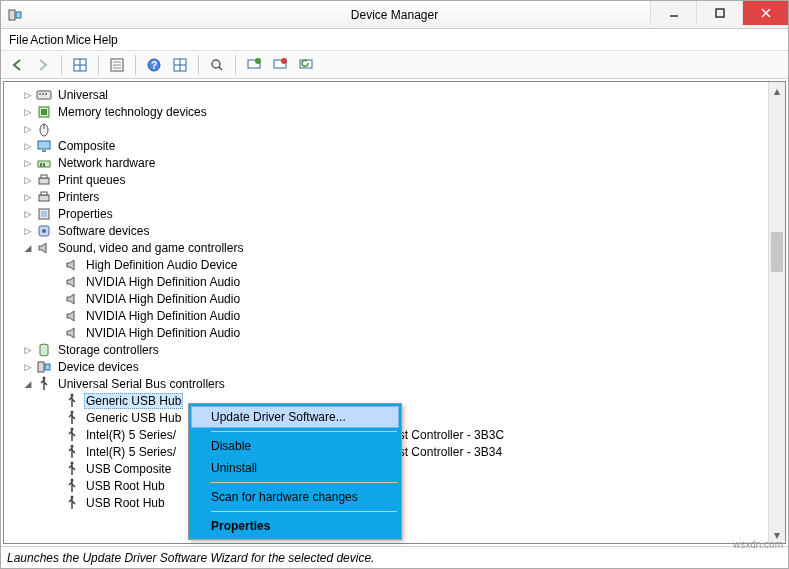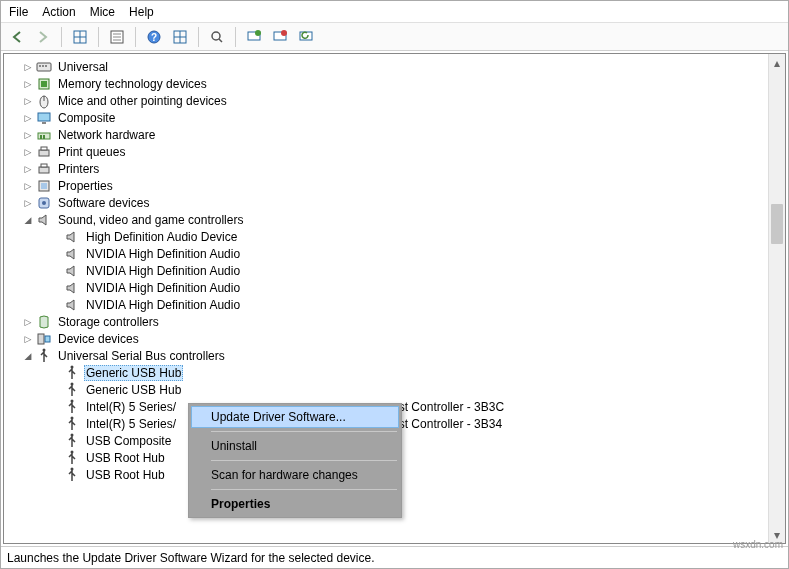--- a/index.html
+++ b/index.html
@@ -18,46 +18,46 @@
     background: linear-gradient(#fff, #f2f2f2);
     border-bottom: 1px solid #ccc;
     display: flex; align-items: center;
     position: relative;
   }
   .titlebar .title-icon { width: 16px; height: 16px; margin-left: 6px; }
   .titlebar .title-text { position: absolute; left: 50%; transform: translateX(-50%); }
   .caption-btns { position: absolute; right: 0; top: 0; display: flex; height: 24px; }
   .caption-btn { width: 46px; display:flex; align-items:center; justify-content:center; border-left:1px solid #ddd; background:#f4f4f4; }
   .caption-btn.close { background: #e04343; color:#fff; }
-  .menubar { height: 22px; display: flex; align-items: center; gap: 14px; padding: 0 8px; border-bottom: 1px solid #e0e0e0; }
+  .menubar { height: 22px; display: flex; align-items: center; gap: 2px; padding: 0 8px; border-bottom: 1px solid #e0e0e0; }
   .menubar span { cursor: default; }
   .toolbar { height: 28px; display:flex; align-items:center; gap:6px; padding: 0 6px; border-bottom: 1px solid #d0d0d0; background:#fafafa;}
   .tb-btn { width:20px; height:20px; display:flex; align-items:center; justify-content:center; }
   .tb-sep { width:1px; height:20px; background:#ccc; margin:0 2px;}
   .content { flex:1 1 auto; position: relative; border:1px solid #888; margin:2px; overflow:hidden; background:#fff;}
   .tree { position:absolute; left:0; right:17px; top:0; bottom:0; overflow:hidden; padding: 4px 0;}
   .scroll { position:absolute; right:0; top:0; bottom:0; width:17px; background:#f0f0f0; border-left:1px solid #ddd;}
   .scroll .up,.scroll .down{height:17px;display:flex;align-items:center;justify-content:center;color:#666;}
   .scroll .down{position:absolute;bottom:0;left:0;right:0;}
   .scroll .thumb{position:absolute;left:2px;right:2px;top:150px;height:40px;background:#c7c7c7;border-radius:1px;}
   .row { height:17px; display:flex; align-items:center; white-space:nowrap; padding-left:6px;}
   .exp { width:12px; color:#666; font-size:9px; text-align:center; margin-right:2px;}
   .icon { width:16px; height:16px; margin-right:4px; display:flex; align-items:center; justify-content:center; }
   .indent0 { padding-left: 18px; }
   .indent1 { padding-left: 46px; }
   .row.selected { }
   .row.selected .label-wrap { background:#cde8ff; border:1px dotted #5aa0d8; padding:0 1px; }
   .label-wrap { padding:0 2px; }
-  .statusbar { height:22px; border-top:1px solid #ccc; display:flex; align-items:center; padding:0 6px; font-size:12px; }
+  .statusbar { height:22px; border-top:1px solid #ccc; display:flex; align-items:center; padding:0 6px; font-size:12px;font-style:italic; }
   .watermark { position:absolute; right:6px; bottom:19px; font-size:10px; color:#999;}
   .ctx {
     position:absolute;
     left:188px; top:403px;
     width:214px;
-    background:#a3a3a3;
+    background:#0ea5e9;
     border:1px solid #9a9a9a;
     box-shadow:2px 2px 4px rgba(0,0,0,0.25);
     padding:2px;
   }
   .ctx .item { height:22px; display:flex; align-items:center; padding-left:20px; }
   .ctx .item.hl { background:#bfdcff; border:1px solid #7ab5e6; padding-left:19px;}
   .ctx .sep { height:1px; background:#c8c8c8; margin:3px 2px 3px 20px;}
   .ctx .bold { font-weight:bold; }
   svg { display:block; }
 </style>
@@ -150,20 +150,46 @@
       </g>
     <g id="i-refresh">
         <rect x="2" y="3" width="12" height="8" fill="#fff" stroke="#2a6aa0"></rect>
         <path d="M10 6 A3 3 0 1 1 9 4" fill="none" stroke="#4a8a3a" stroke-width="1.5"></path>
       </g>
   </defs>
 </svg>
 
 <div class="window">
 
+  <div class="titlebar">
+    <span class="title-icon">
+        <svg width="16" height="16">
+          <use href="#i-pc"></use>
+        </svg>
+      </span>
+    <span class="title-text">Device Manager</span>
+    <div class="caption-btns">
+      <div class="caption-btn">
+          <svg width="10" height="10">
+            <line x1="1" y1="8" x2="9" y2="8" stroke="#333" stroke-width="1.5"></line>
+          </svg>
+        </div>
+      <div class="caption-btn">
+          <svg width="10" height="10">
+            <rect x="1" y="1" width="8" height="8" fill="none" stroke="#333" stroke-width="1.5"></rect>
+          </svg>
+        </div>
+      <div class="caption-btn close">
+          <svg width="10" height="10">
+            <line x1="1" y1="1" x2="9" y2="9" stroke="#fff" stroke-width="1.5"></line>
+            <line x1="9" y1="1" x2="1" y2="9" stroke="#fff" stroke-width="1.5"></line>
+          </svg>
+        </div>
+    </div>
+  </div>
 
   <div class="menubar">
     <span>File</span>
     <span>Action</span>
     <span>Mice</span>
     <span>Help</span>
   </div>
 
   <div class="toolbar">
     <div class="tb-btn">
@@ -243,21 +269,20 @@
           </span>
           <span class="label-wrap">Memory technology devices</span>
         </div>
       <div class="row indent0">
           <span class="exp">▷</span>
           <span class="icon">
             <svg width="16" height="16">
               <use href="#i-mouse"></use>
             </svg>
           </span>
-          <span class="label-wrap">Mice and other pointing devices</span>
         </div>
       <div class="row indent0">
           <span class="exp">▷</span>
           <span class="icon">
             <svg width="16" height="16">
               <use href="#i-monitor"></use>
             </svg>
           </span>
           <span class="label-wrap">Composite</span>
         </div>
@@ -466,20 +491,23 @@
     <span>Launches the Update Driver Software Wizard for the selected device.</span>
   </div>
 </div>
 
 <div class="ctx">
   <div class="item hl">
       <span>Update Driver Software...</span>
     </div>
   <div class="sep"></div>
   <div class="item">
+      <span>Disable</span>
+    </div>
+  <div class="item">
       <span>Uninstall</span>
     </div>
   <div class="sep"></div>
   <div class="item">
       <span>Scan for hardware changes</span>
     </div>
   <div class="sep"></div>
   <div class="item bold">
       <span>Properties</span>
     </div>

